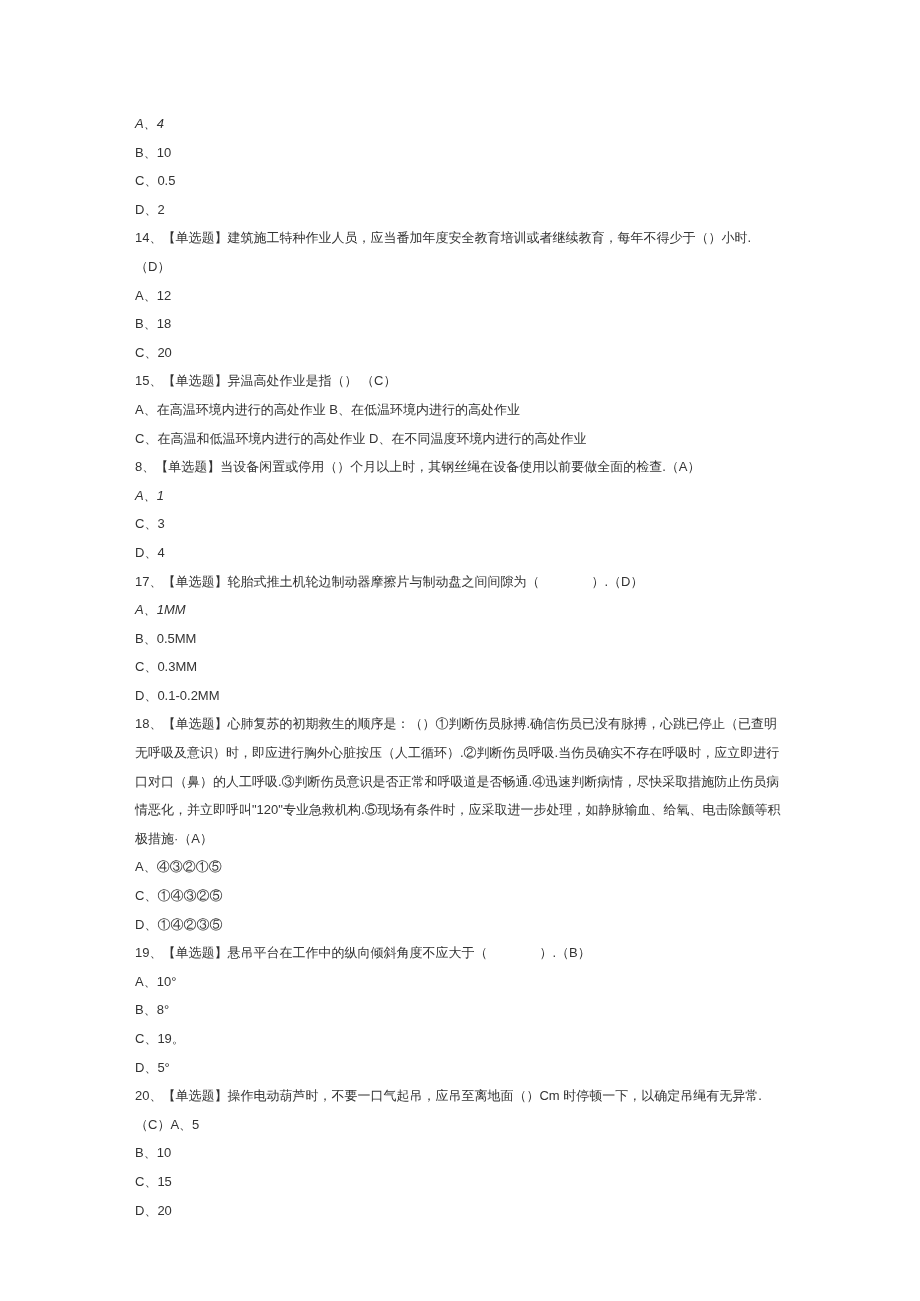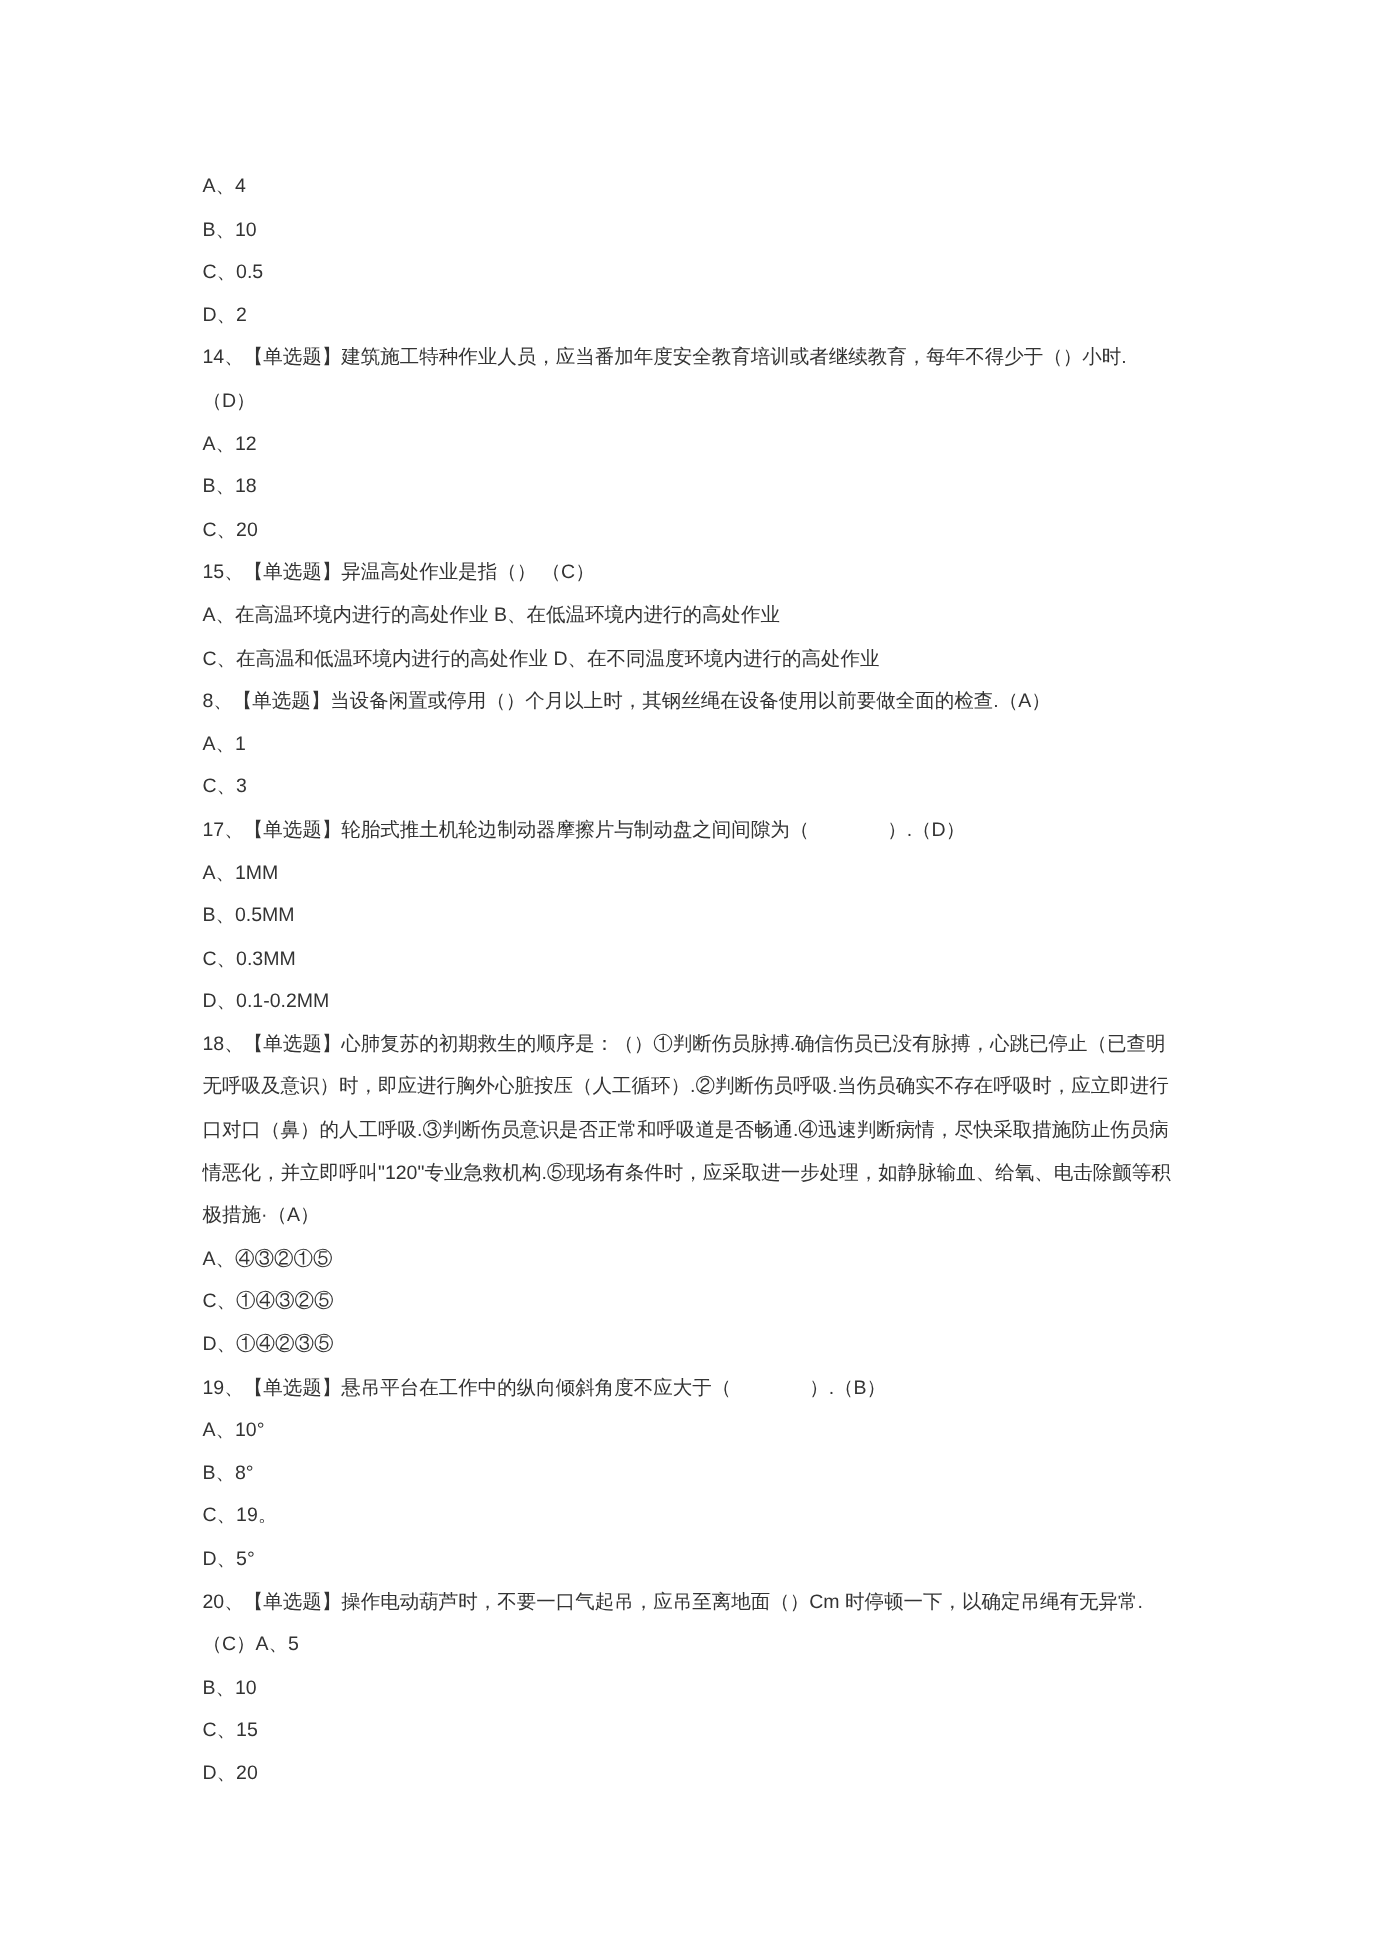--- a/index.html
+++ b/index.html
@@ -13,40 +13,42 @@
       font-size: 13px;
       color: #333333;
       line-height: 2.2;
       padding: 110px 135px 60px 135px;
       width: 920px;
     }
     .line {
       display: block;
     }
     .italic {
+      font-style: italic;
     }
   </style>
 </head>
 <body>
 
 <div id="content">
     <span class="line italic">A、4</span>
     <span class="line">B、10</span>
     <span class="line">C、0.5</span>
     <span class="line">D、2</span>
     <span class="line">14、【单选题】建筑施工特种作业人员，应当番加年度安全教育培训或者继续教育，每年不得少于（）小时.（D）</span>
     <span class="line">A、12</span>
     <span class="line">B、18</span>
     <span class="line">C、20</span>
     <span class="line">15、【单选题】异温高处作业是指（） （C）</span>
     <span class="line">A、在高温环境内进行的高处作业 B、在低温环境内进行的高处作业</span>
     <span class="line">C、在高温和低温环境内进行的高处作业 D、在不同温度环境内进行的高处作业</span>
     <span class="line">8、【单选题】当设备闲置或停用（）个月以上时，其钢丝绳在设备使用以前要做全面的检查.（A）</span>
     <span class="line italic">A、1</span>
     <span class="line">C、3</span>
+    <span class="line">D、4</span>
     <span class="line">17、【单选题】轮胎式推土机轮边制动器摩擦片与制动盘之间间隙为（　　　　）.（D）</span>
     <span class="line italic">A、1MM</span>
     <span class="line">B、0.5MM</span>
     <span class="line">C、0.3MM</span>
     <span class="line">D、0.1-0.2MM</span>
     <span class="line">18、【单选题】心肺复苏的初期救生的顺序是：（）①判断伤员脉搏.确信伤员已没有脉搏，心跳已停止（已查明无呼吸及意识）时，即应进行胸外心脏按压（人工循环）.②判断伤员呼吸.当伤员确实不存在呼吸时，应立即进行口对口（鼻）的人工呼吸.③判断伤员意识是否正常和呼吸道是否畅通.④迅速判断病情，尽快采取措施防止伤员病情恶化，并立即呼叫"120"专业急救机构.⑤现场有条件时，应采取进一步处理，如静脉输血、给氧、电击除颤等积极措施·（A）</span>
     <span class="line">A、④③②①⑤</span>
     <span class="line">C、①④③②⑤</span>
     <span class="line">D、①④②③⑤</span>
     <span class="line">19、【单选题】悬吊平台在工作中的纵向倾斜角度不应大于（　　　　）.（B）</span>

